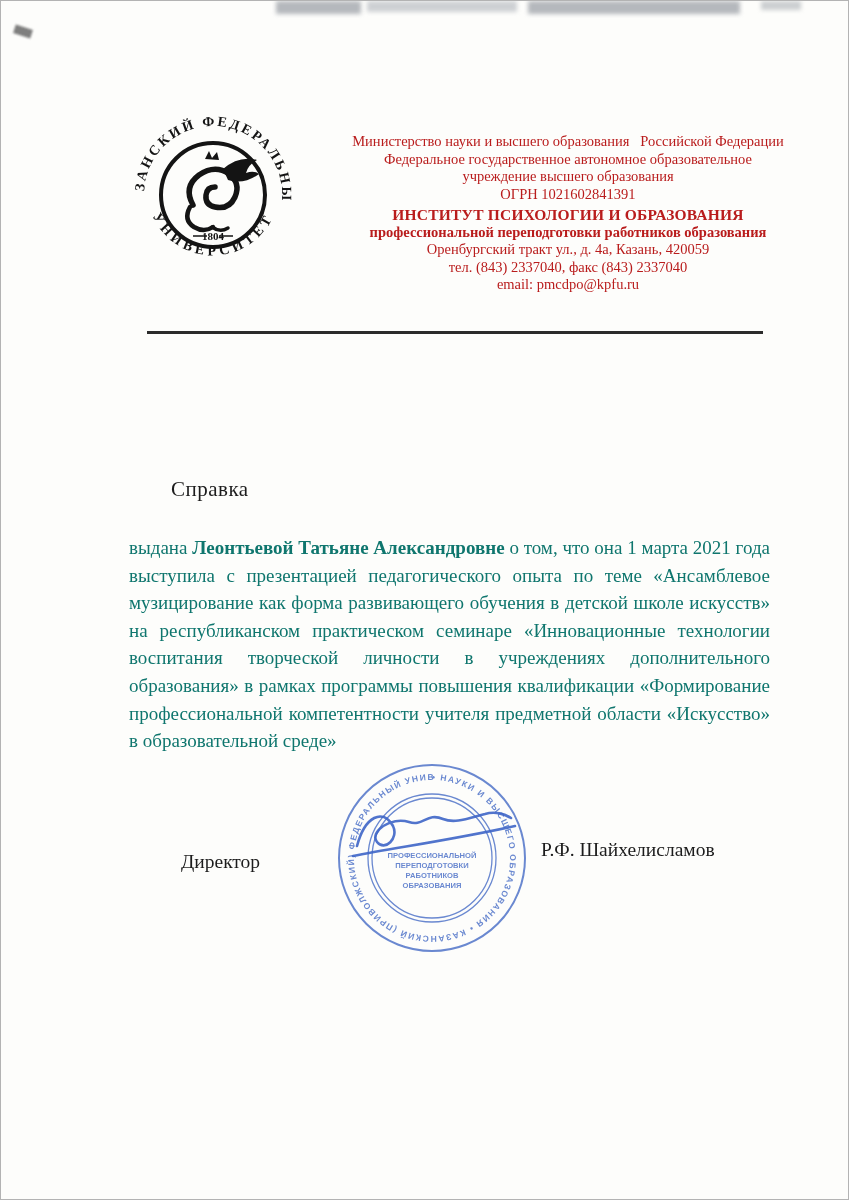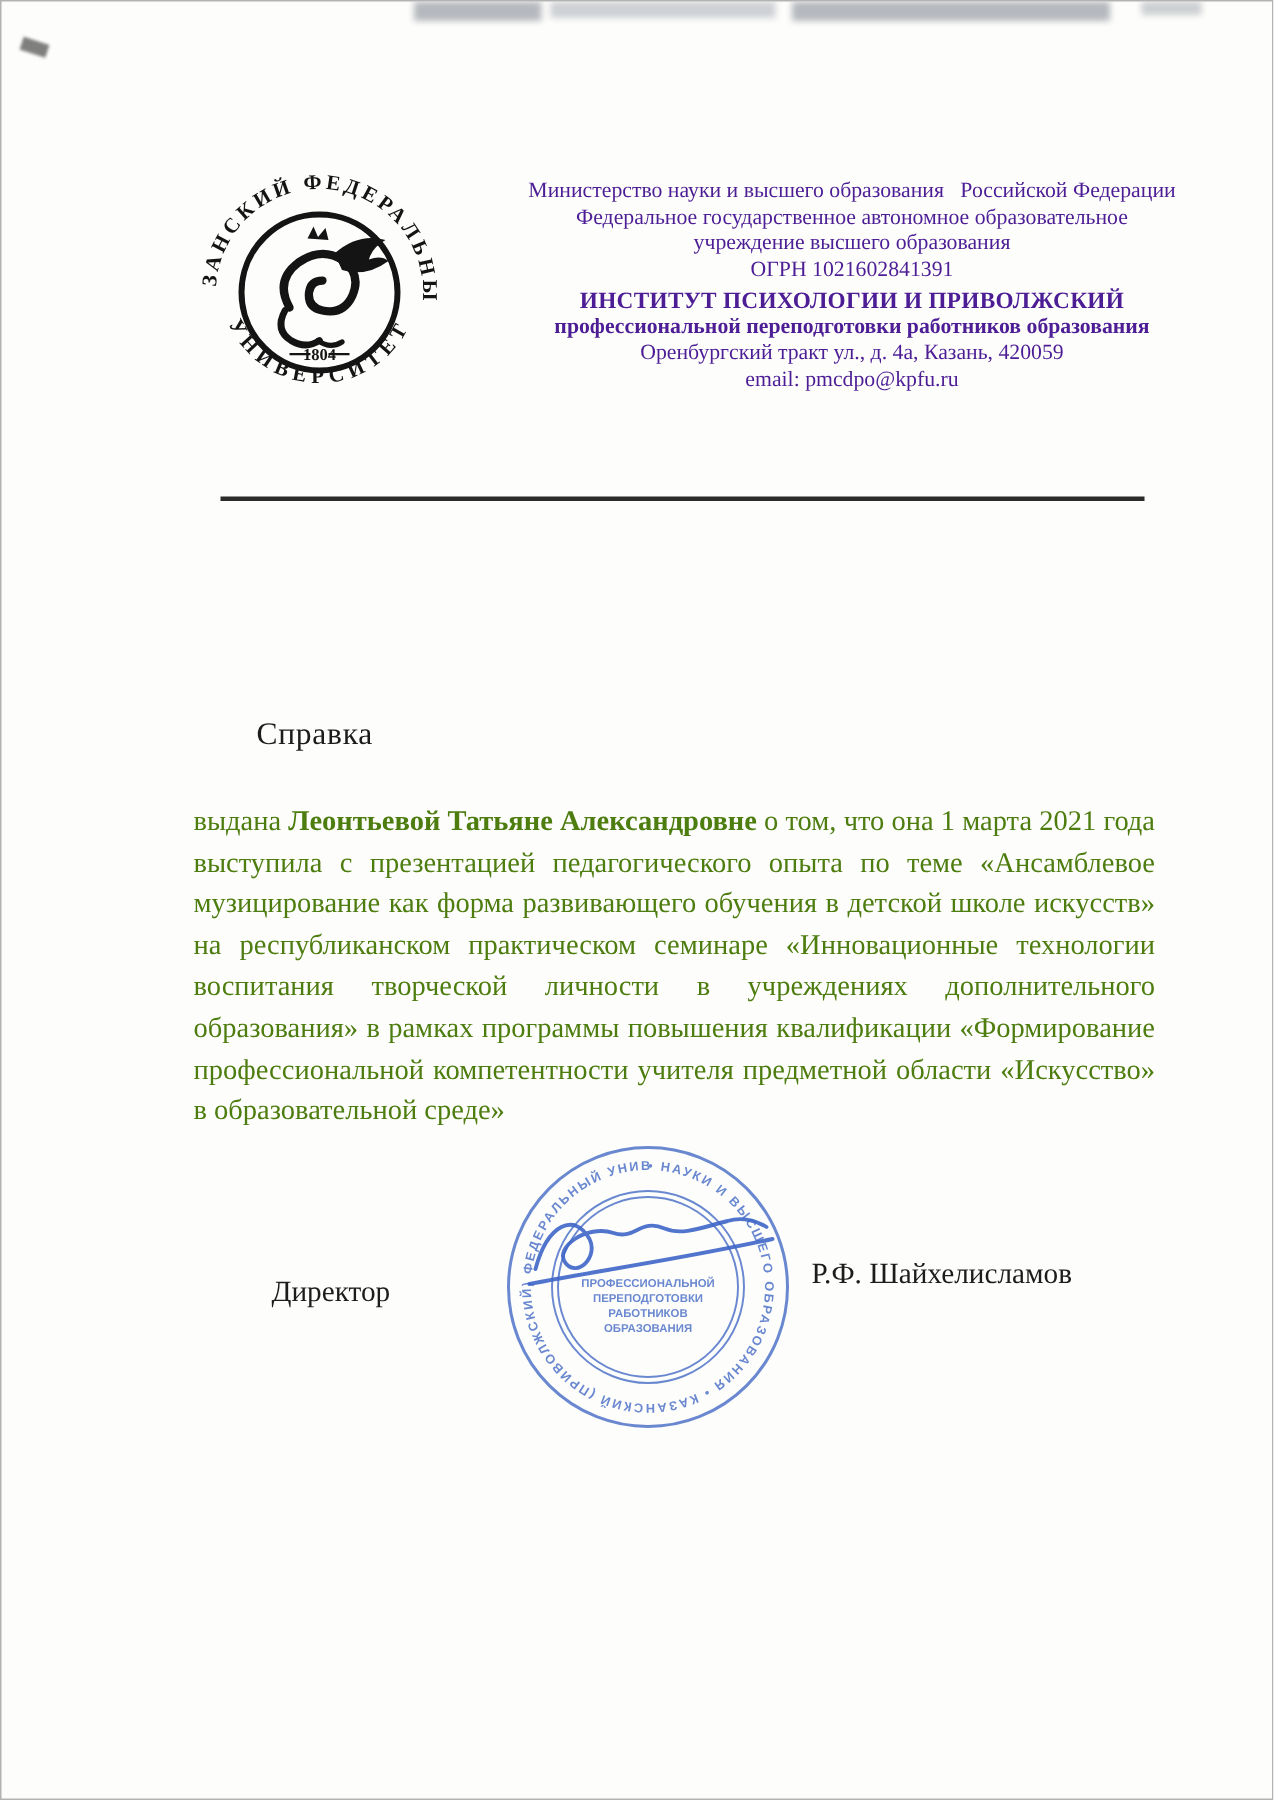--- a/index.html
+++ b/index.html
@@ -28,26 +28,26 @@
     position: absolute;
     left: 126px;
     top: 108px;
     width: 172px;
     height: 172px;
   }
   
   .header-block {
     position: absolute;
     left: 343px;
-    top: 118px;
+    top: 132px;
     width: 448px;
     text-align: center;
     font-size: 14.5px;
     line-height: 17.5px;
-    color: #4c1d95;
+    color: #b91c1c;
   }
   .header-block .uni {
     font-weight: bold;
     font-size: 15px;
     margin-top: 2px;
   }
   .header-block .institute {
     font-weight: bold;
     font-size: 15.5px;
     margin-top: 3px;
@@ -79,21 +79,21 @@
     letter-spacing: .5px;
   }
   .body-text {
     position: absolute;
     left: 128px;
     top: 514px;
     width: 641px;
     font-size: 19px;
     line-height: 27.6px;
     text-align: justify;
-    color: #4d7c0f;
+    color: #0f766e;
   }
   .body-text b { font-weight: bold; }
   .sig-row {
     position: absolute;
     left: 0;
     top: 838px;
     width: 849px;
     font-size: 19.5px;
   }
   .sig-role   { position: absolute; left: 180px; top: 12px; }
@@ -152,23 +152,24 @@
       <path d="M66,127 h14 M92,127 h14" stroke="#141414" stroke-width="1.5"></path>
       <text x="86" y="131" font-size="11" font-weight="bold" text-anchor="middle" fill="#141414">1804</text>
     </svg>
   </div>
 
   <div class="header-block">
     <div class="pre">Министерство науки и высшего образования   Российской Федерации</div>
     <div>Федеральное государственное автономное образовательное</div>
     <div>учреждение высшего образования</div>
     <div>ОГРН 1021602841391</div>
-    <div class="institute">ИНСТИТУТ ПСИХОЛОГИИ И ПРИВОЛЖСКИЙ</div>
+    <div class="institute">ИНСТИТУТ ПСИХОЛОГИИ И ОБРАЗОВАНИЯ</div>
     <div class="center-bold">профессиональной переподготовки работников образования</div>
     <div>Оренбургский тракт ул., д. 4а, Казань, 420059</div>
+    <div>тел. (843) 2337040, факс (843) 2337040</div>
     <div>email: pmcdpo@kpfu.ru</div>
   </div>
 
   <div class="rule"></div>
 
   <div class="doc-title">Справка</div>
 
   <p class="body-text"><span>выдана </span><b>Леонтьевой Татьяне Александровне</b><span> о том, что она 1 марта 2021 года выступила с презентацией педагогического опыта по теме «Ансамблевое музицирование как форма развивающего обучения в детской школе искусств» на республиканском практическом семинаре «Инновационные технологии воспитания творческой личности в учреждениях дополнительного образования» в рамках программы повышения квалификации «Формирование профессиональной компетентности учителя предметной области «Искусство» в образовательной среде»</span></p>
 
   <div class="sig-row">

